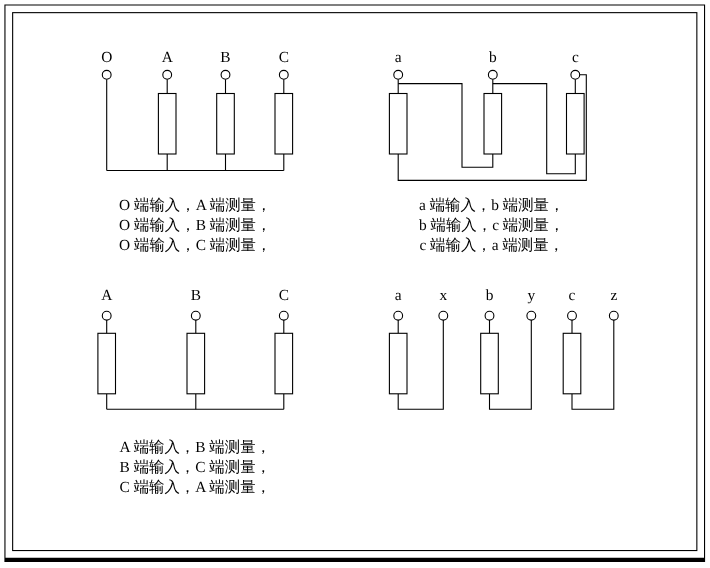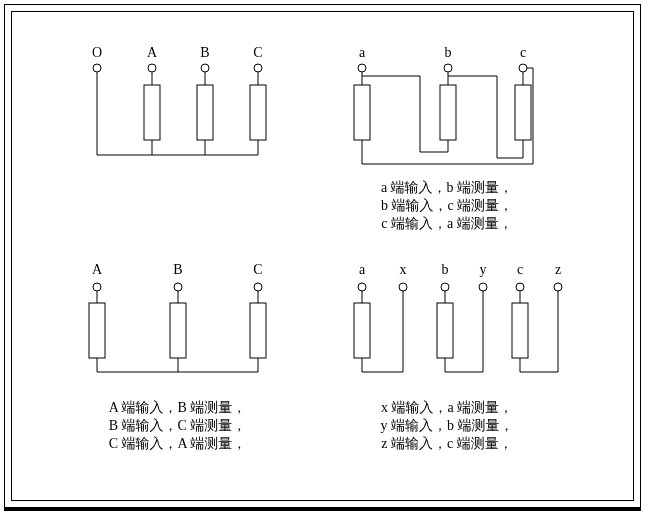--- a/index.html
+++ b/index.html
@@ -110,32 +110,32 @@
   <span class="tlabel" style="left:178px;top:263px">B</span>
   <span class="tlabel" style="left:258px;top:263px">C</span>
 
   <span class="tlabel" style="left:362px;top:263px">a</span>
   <span class="tlabel" style="left:403px;top:263px">x</span>
   <span class="tlabel" style="left:445px;top:263px">b</span>
   <span class="tlabel" style="left:483px;top:263px">y</span>
   <span class="tlabel" style="left:520px;top:263px">c</span>
   <span class="tlabel" style="left:558px;top:263px">z</span>
 
+  <div class="captions" style="left:85px;top:179px;width:185px">
+    <div>O 端输入，A 端测量，</div>
+    <div>O 端输入，B 端测量，</div>
+    <div>O 端输入，C 端测量，</div>
+  </div>
 
   <div class="captions" style="left:352px;top:179px;width:190px">
     <div>a 端输入，b 端测量，</div>
     <div>b 端输入，c 端测量，</div>
     <div>c 端输入，a 端测量，</div>
   </div>
 
   <div class="captions" style="left:85px;top:399px;width:185px">
     <div>A 端输入，B 端测量，</div>
     <div>B 端输入，C 端测量，</div>
     <div>C 端输入，A 端测量，</div>
   </div>
 
-  <div class="captions" style="left:352px;top:399px;width:190px">
-    <div>x 端输入，a 端测量，</div>
-    <div>y 端输入，b 端测量，</div>
-    <div>z 端输入，c 端测量，</div>
-  </div>
 
 </div>
 
 </body></html>

